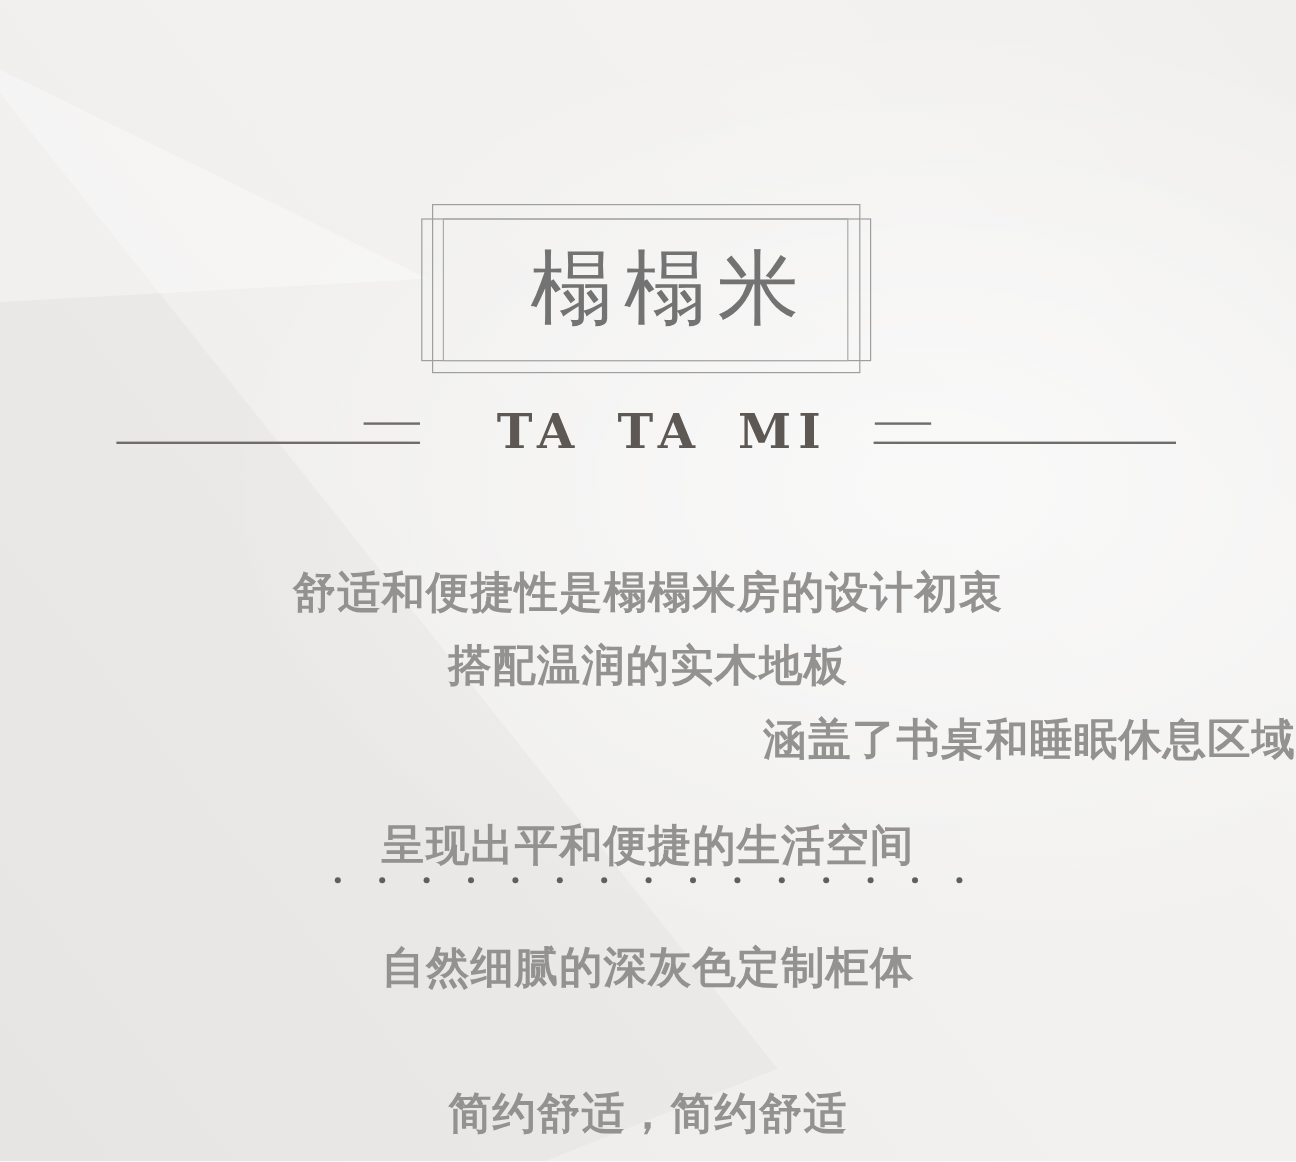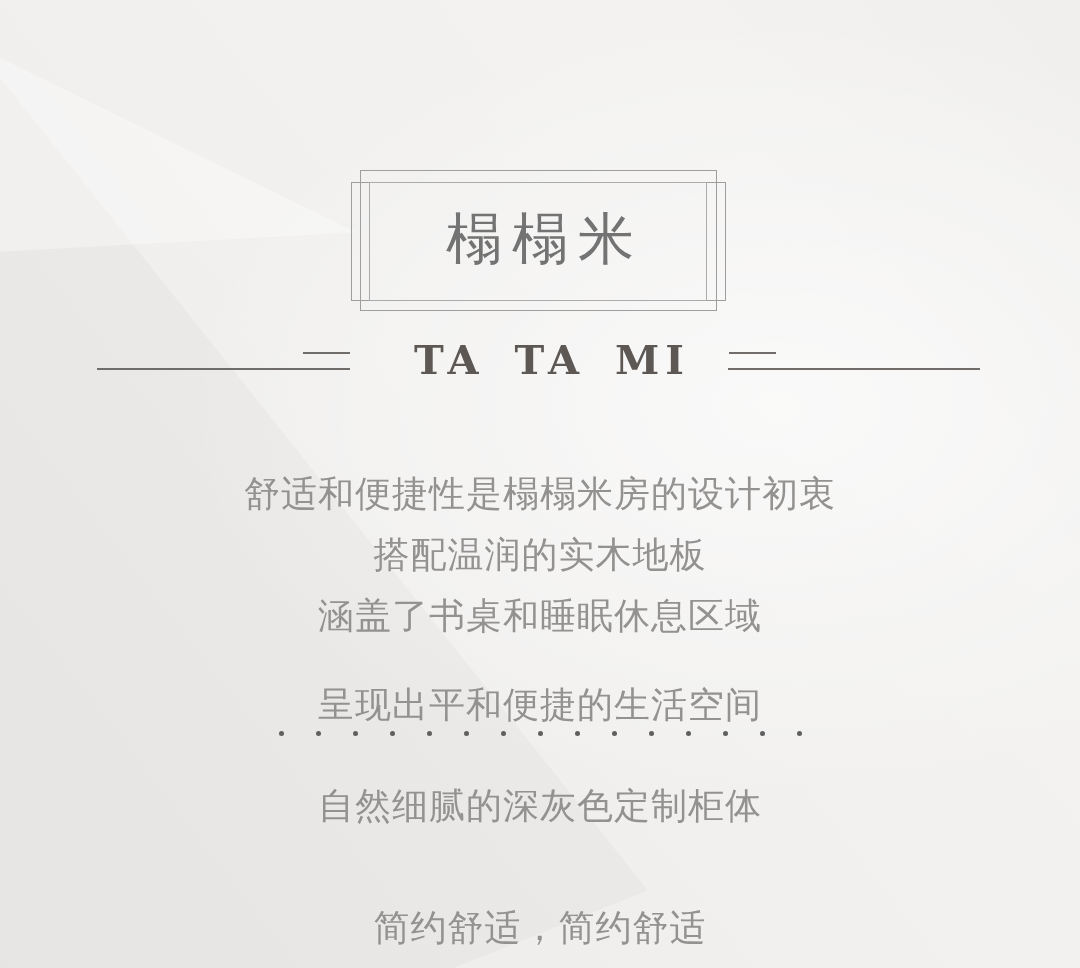--- a/index.html
+++ b/index.html
@@ -26,46 +26,46 @@
     clip-path: polygon(0 6%, 33% 24%, 0 26%);
   }
 
   
   .frame { position:absolute; border:1px solid var(--frame-border, #9e9e9e); }
   .frame-tall  { left:360px; top:170px; width:357px; height:141px; }
   .frame-wide  { left:351px; top:182px; width:375px; height:119px; }
   .frame-inner { left:369px; top:182px; width:338px; height:119px; border-color: var(--frame-border-light, #ababab); }
 
   .page-title {
-    position:absolute; left:330px; top:176px; width:376px; height:128px;
+    position:absolute; left:344px; top:176px; width:376px; height:128px;
     display:flex; align-items:center; justify-content:center;
-    font-size:56px; color:var(--title-text, #737373);
+    font-size:68px; color:var(--title-text, #737373);
     letter-spacing:10px; text-indent:10px; font-weight:400;padding-left:44px;
   }
 
   
   .subtitle {
     position:absolute; left:0; top:336px; width:1080px;
     text-align:center; font-size:40px; letter-spacing:6px; word-spacing:10px;
     color:var(--subtitle-text, #5d5854);
     margin-left:12px;
   }
   .rule { position:absolute; height:2px; background:var(--line-decoration, #6f6c69); }
   .rule-left-long   { left:97px;  top:368px; width:253px; }
   .rule-left-short  { left:303px; top:352px; width:47px;  }
   .rule-right-short { left:729px; top:352px; width:47px;  }
   .rule-right-long  { left:728px; top:368px; width:252px; }
 
   
   .copy-line {
     position:absolute; left:0; width:1080px; text-align:center;
     font-size:36px; letter-spacing:1px; color:var(--body-text, #949290);
-    font-weight:400;
+    font-weight:700;
   }
-  .l1 { top:470px; } .l2 { top:531px; } .l3 { top:592px; } .l4 { top:681px; }
+  .l1 { top:470px; } .l2 { top:531px; } .l3 { top:592px;text-align:right; } .l4 { top:681px; }
   .l5 { top:782px; } .l6 { top:843px; } .l7 { top:904px; }
 
   
   .dots {
     position:absolute; left:0; top:731px; width:1080px;
     display:flex; justify-content:center; align-items:center; gap:32px;
   }
   .dot {
     width:5px; height:5px; border-radius:50%;
     background:var(--dot, #5f5f5f); flex:0 0 auto;

